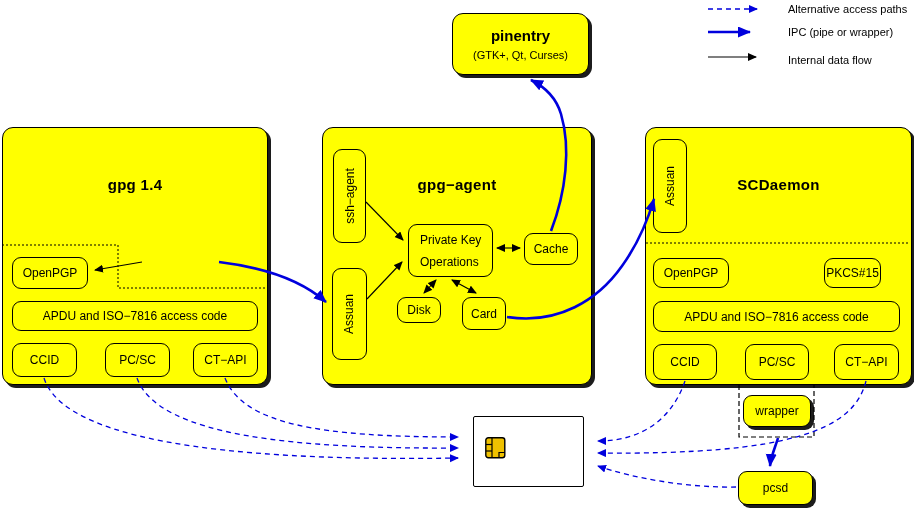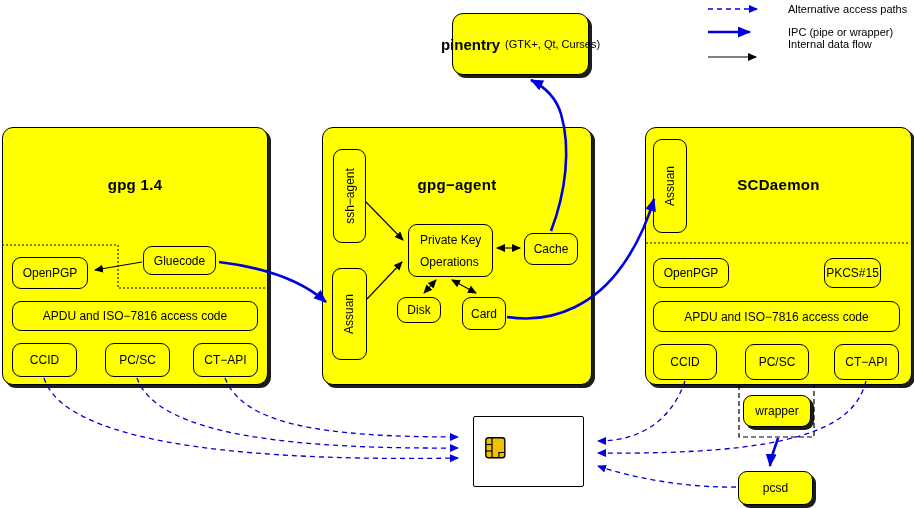--- a/index.html
+++ b/index.html
@@ -15,21 +15,21 @@
   .big {
     border-width:1.7px; border-radius:11px;
     box-shadow:3px 3px 0 #1c1c1c;
   }
   .shadowed { box-shadow:3px 3px 0 #1c1c1c; }
   .bigtitle {
     position:absolute; left:0; width:100%; text-align:center;
     font-size:15px; font-weight:bold; letter-spacing:0.3px;
   }
   .vbox span { transform:rotate(-90deg); white-space:nowrap; display:block; }
-  .pinentry { flex-direction:row; gap:5px; }
+  .pinentry { flex-direction:column; gap:5px; }
   .pinentry .ptitle { font-size:15px; font-weight:bold; }
   .pinentry .psub { font-size:11px; }
   .pko { flex-direction:column; align-items:flex-start; justify-content:center;
          padding-left:11px; gap:8px; }
   .smartcard {
     position:absolute; background:#ffffff; border:1.6px solid #000;
     border-radius:2px; box-sizing:border-box;
   }
   .legend-label { position:absolute; font-size:11px; white-space:nowrap;text-align:right; }
   svg.overlay { position:absolute; left:0; top:0; pointer-events:none; }
@@ -42,23 +42,20 @@
 
   <div class="node big pinentry" style="left:452px; top:13px; width:137px; height:62px;">
     <div class="ptitle">pinentry</div>
     <div class="psub">(GTK+, Qt, Curses)</div>
   </div>
 
   <div class="node big" style="left:2px; top:127px; width:266px; height:258px;"></div>
   <div class="bigtitle" style="left:2px; top:176px; width:266px;">gpg 1.4</div>
   <div class="node" style="left:12px; top:257px; width:76px; height:32px;">
     <span>OpenPGP</span>
-  </div>
-  <div class="node" style="left:143px; top:246px; width:73px; height:29px;">
-    <span>Gluecode</span>
   </div>
   <div class="node" style="left:12px; top:301px; width:246px; height:30px;">
     <span>APDU and ISO−7816 access code</span>
   </div>
   <div class="node" style="left:12px; top:343px; width:65px; height:34px;">
     <span>CCID</span>
   </div>
   <div class="node" style="left:105px; top:343px; width:65px; height:34px;">
     <span>PC/SC</span>
   </div>
@@ -124,21 +121,21 @@
       <rect x="0.8" y="0.8" width="19" height="20" rx="2.5" fill="#efc100" stroke="#000" stroke-width="1.4"></rect>
       <line x1="7" y1="1" x2="7" y2="21" stroke="#000" stroke-width="1.2"></line>
       <line x1="1" y1="7.5" x2="7" y2="7.5" stroke="#000" stroke-width="1.2"></line>
       <line x1="1" y1="14" x2="7" y2="14" stroke="#000" stroke-width="1.2"></line>
       <polyline points="14,21 14,15.5 20,15.5" fill="none" stroke="#000" stroke-width="1.2"></polyline>
     </svg>
   </div>
 
   <div class="legend-label" style="left:788px; top:3px;">Alternative access paths</div>
   <div class="legend-label" style="left:788px; top:26px;">IPC (pipe or wrapper)</div>
-  <div class="legend-label" style="left:788px; top:38px;">Internal data flow</div>
+  <div class="legend-label" style="left:788px; top:54px;">Internal data flow</div>
 
   <svg class="overlay" width="914" height="508" viewBox="0 0 914 508">
     <defs>
       <marker id="mBlack" markerWidth="10" markerHeight="9" refX="8" refY="4" orient="auto-start-reverse" markerUnits="userSpaceOnUse">
         <path d="M0,0 L9,4 L0,8 z" fill="#000"></path>
       </marker>
       <marker id="mBlueBig" markerWidth="15" markerHeight="13" refX="12" refY="5.5" orient="auto-start-reverse" markerUnits="userSpaceOnUse">
         <path d="M0,0 L13,5.5 L0,11 z" fill="#0000dd"></path>
       </marker>
       <marker id="mBlueSm" markerWidth="11" markerHeight="10" refX="8" refY="4" orient="auto-start-reverse" markerUnits="userSpaceOnUse">

